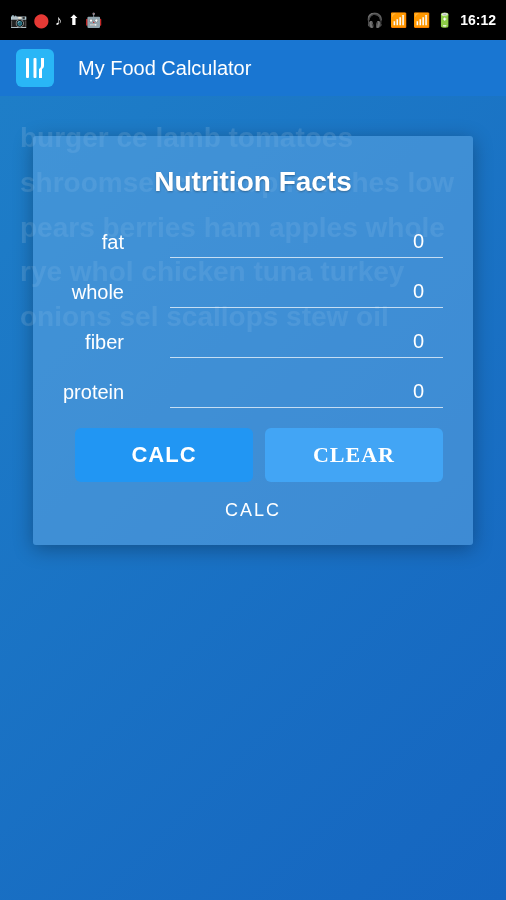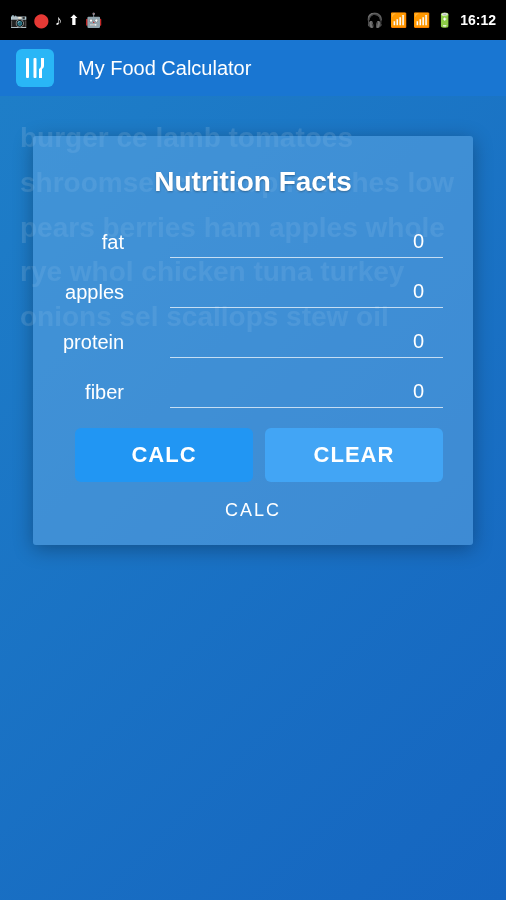--- a/index.html
+++ b/index.html
@@ -156,20 +156,21 @@
       font-weight: bold;
       color: white;
       cursor: pointer;
       letter-spacing: 1px;
     }
     .btn-calc {
       background: #2196f3;
     }
     .btn-clear {
       background: #42a5f5;
+      font-family: Liberation Serif, serif;
     }
 
     .total-label {
       color: white;
       font-size: 18px;
       text-align: center;
       letter-spacing: 2px;
       margin-top: 4px;
     }
   </style>
@@ -209,31 +210,31 @@
 
   <div class="card">
     <div class="card-title">Nutrition Facts</div>
 
     <div class="nutrition-row">
       <span class="nutrition-label">fat</span>
       <input class="nutrition-input" type="number" value="0" style="">
     </div>
 
     <div class="nutrition-row">
-      <span class="nutrition-label">apples</span>
+      <span class="nutrition-label">whole</span>
+      <input class="nutrition-input" type="number" value="0" style="">
+    </div>
+
+    <div class="nutrition-row">
+      <span class="nutrition-label">fiber</span>
       <input class="nutrition-input" type="number" value="0" style="">
     </div>
 
     <div class="nutrition-row">
       <span class="nutrition-label">protein</span>
-      <input class="nutrition-input" type="number" value="0" style="">
-    </div>
-
-    <div class="nutrition-row">
-      <span class="nutrition-label">fiber</span>
       <input class="nutrition-input" type="number" value="0" style="">
     </div>
 
     <div class="button-row">
       <button class="btn btn-calc">CALC</button>
       <button class="btn btn-clear">CLEAR</button>
     </div>
 
     <div class="total-label">CALC</div>
   </div>

